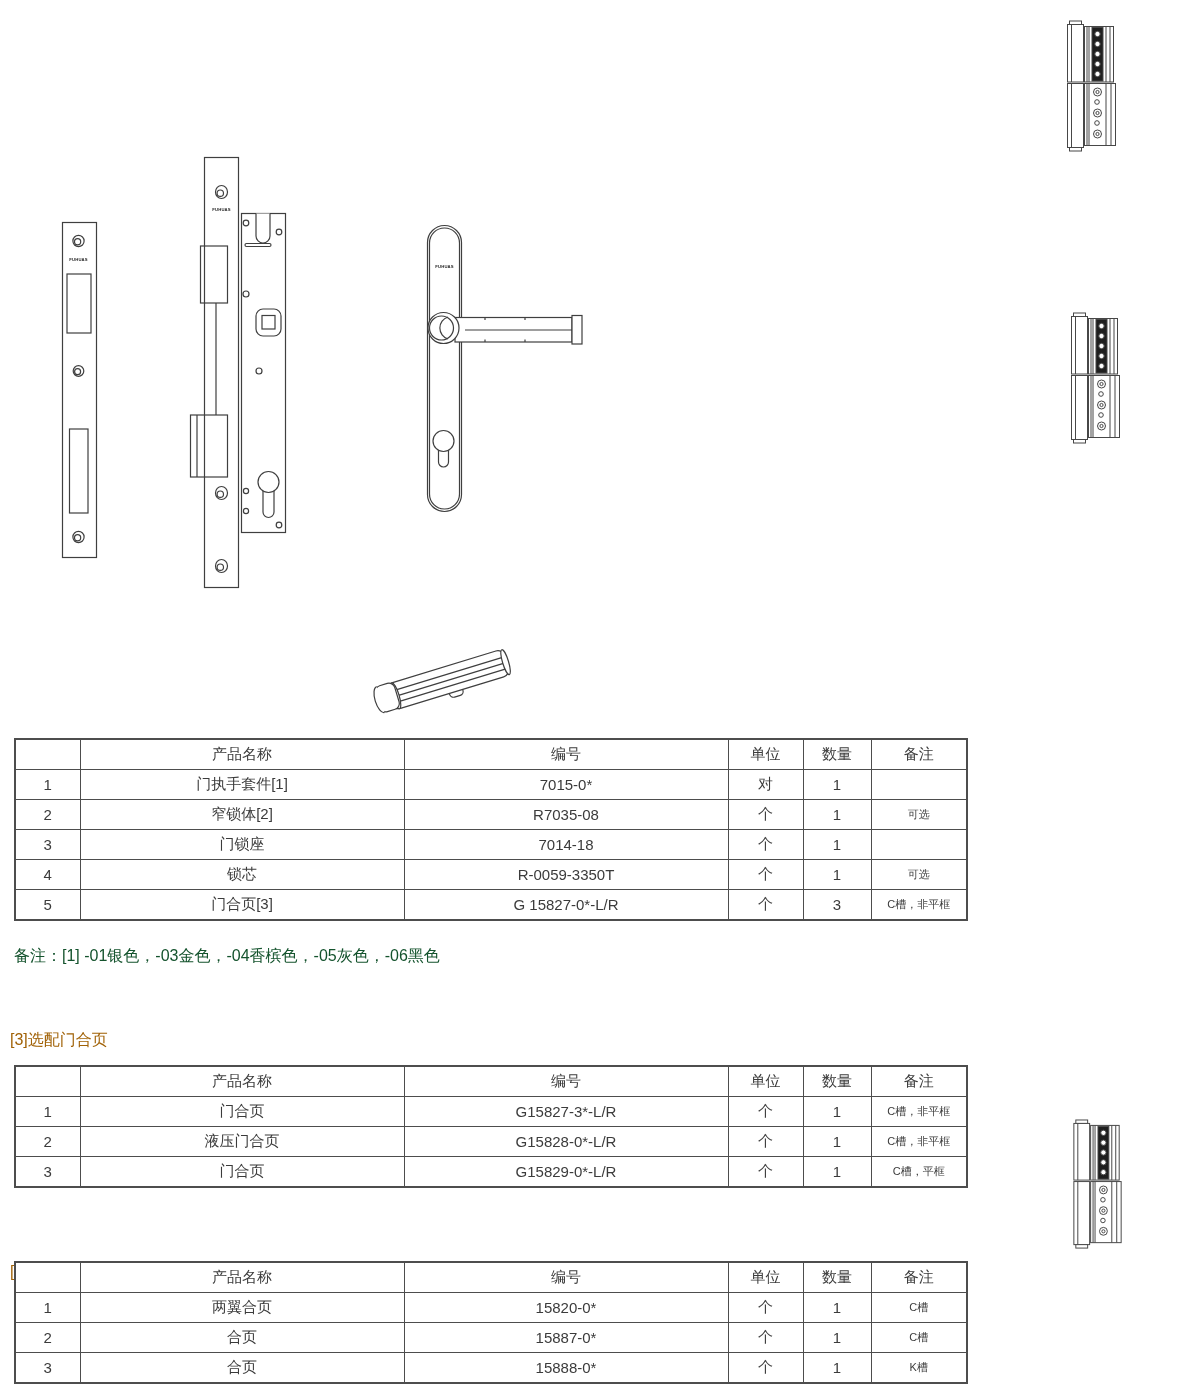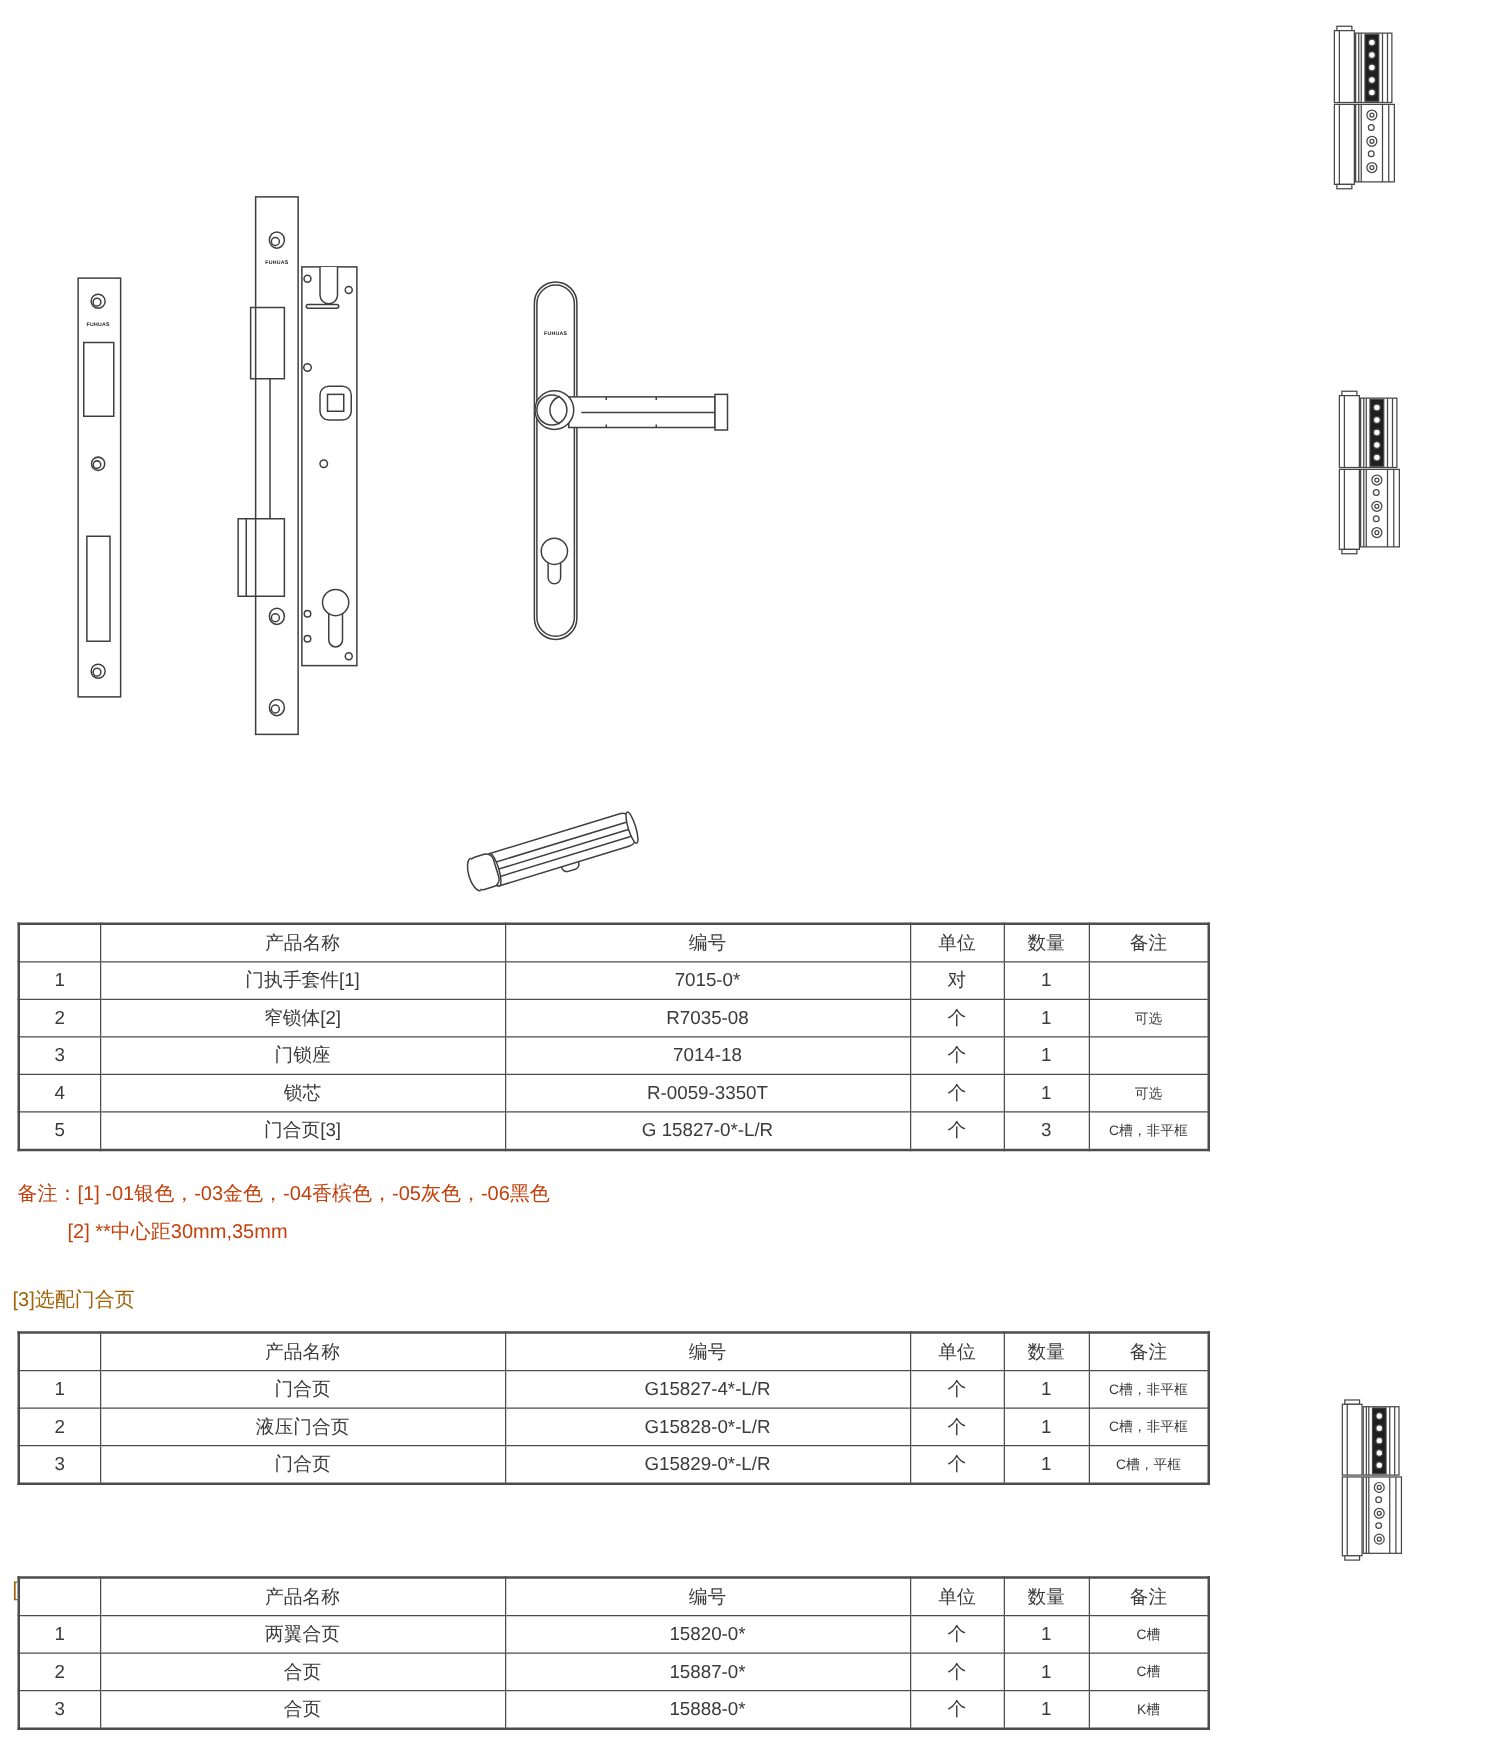--- a/index.html
+++ b/index.html
@@ -10,21 +10,21 @@
   table.spec{position:absolute;left:14px;width:952px;border-collapse:collapse;table-layout:fixed;
              background:#fff;font-size:15px;color:#3b3b3b;}
   table.spec{border:2px solid #4d4d4d;}
   table.spec th,table.spec td{border:1px solid #4d4d4d;height:29px;padding:0;text-align:center;
              vertical-align:middle;font-weight:400;overflow:hidden;white-space:nowrap;}
   table.spec td.remark,table.spec th.remark{font-size:11px;}
   #table-main{top:738px;}
   #table-door-hinge{top:1065px;}
   #table-window-hinge{top:1261px;}
   
-  .notes{position:absolute;left:14px;top:941px;font-size:16px;line-height:30px;color:#c2410c;}
+  .notes{position:absolute;left:14px;top:941px;font-size:16px;line-height:30px;color:#14532d;}
   .notes .indent{padding-left:40px;}
   .section-label{position:absolute;left:10px;font-size:16px;color:#a16207;}
   #sec3{top:1030px;}
   #sec4{top:1226px;margin-top:36px;}
   .logo-mark{font-weight:bold;letter-spacing:.2px;}
 </style>
 </head>
 <body>
 
 <div class="page">
@@ -219,21 +219,20 @@
       <td>G 15827-0*-L/R</td>
       <td>个</td>
       <td>3</td>
       <td class="remark">C槽，非平框</td>
     </tr>
   </tbody>
     </table>
 
   <div class="notes">
     <div><span>备注：</span><span>[1] -01银色，-03金色，-04香槟色，-05灰色，-06黑色</span></div>
-    <div class="indent">[2] **中心距30mm,35mm</div>
   </div>
 
   <div class="section-label" id="sec3">[3]选配门合页</div>
 
   <table class="spec" id="table-door-hinge">
     <colgroup>
         <col style="width:65px">
         <col style="width:324px">
         <col style="width:324px">
         <col style="width:75px">
@@ -245,21 +244,21 @@
       <th></th>
       <th>产品名称</th>
       <th>编号</th>
       <th>单位</th>
       <th>数量</th>
       <th class="remark" style="font-size:15px">备注</th>
     </tr>
     <tr>
       <td>1</td>
       <td>门合页</td>
-      <td>G15827-4*-L/R</td>
+      <td>G15827-3*-L/R</td>
       <td>个</td>
       <td>1</td>
       <td class="remark">C槽，非平框</td>
     </tr>
     <tr>
       <td>2</td>
       <td>液压门合页</td>
       <td>G15828-0*-L/R</td>
       <td>个</td>
       <td>1</td>

